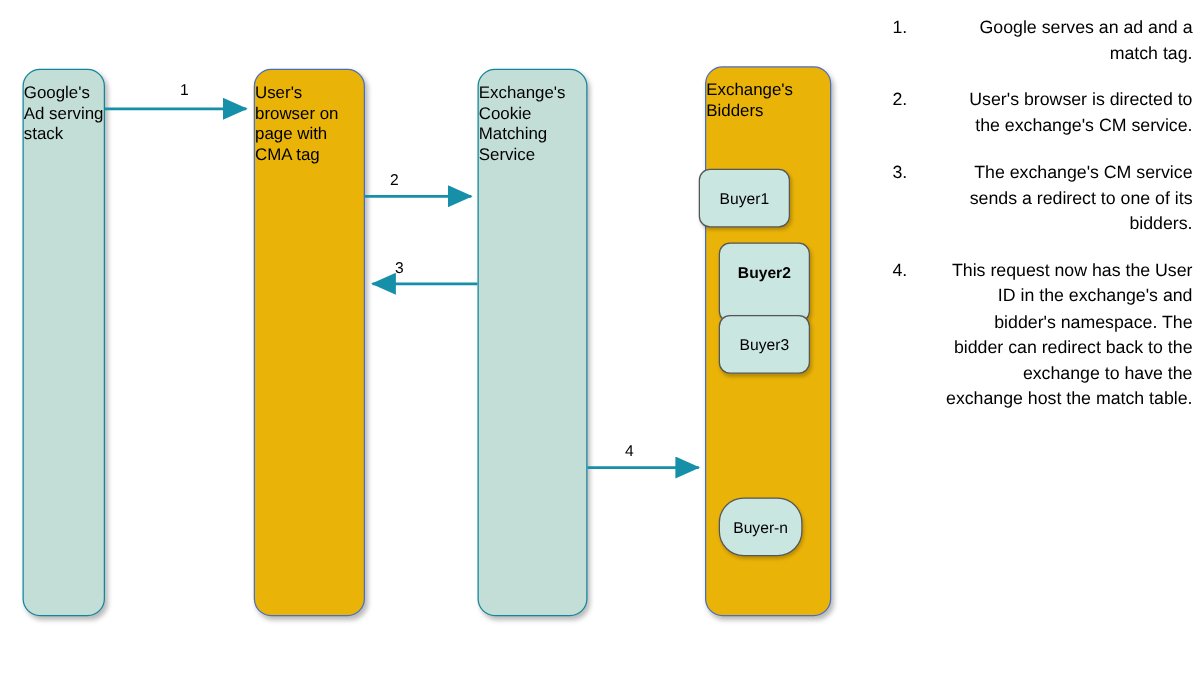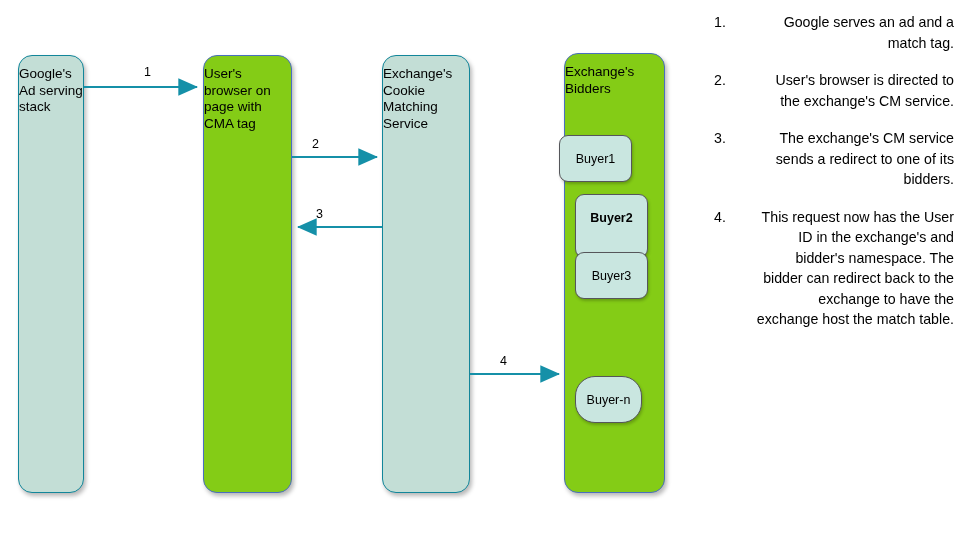--- a/index.html
+++ b/index.html
@@ -32,21 +32,21 @@
     line-height: 16.5px;
     color: #000000;
     padding-top: 10px;
     box-shadow: 2px 3px 4px rgba(0,0,0,0.28);
   }
   .node.green {
     background: #c3ded6;
     border: 1.2px solid #12869a;
   }
   .node.blue {
-    background: #84cc16;
+    background: #eab308;
     border: 1.2px solid #4a6fbe;
   }
   .node-label {
     display: block;
     white-space: pre-line;
   }
 
   
   .buyer {
     position: absolute;
@@ -137,21 +137,21 @@
 
   <div class="buyer" style="left:559px; top:135px; width:73px; height:47px;">
     <span>Buyer1</span>
   </div>
   <div class="buyer" style="left:575px; top:194px; width:73px; height:64px;font-weight:bold;">
     <span>Buyer2</span>
   </div>
   <div class="buyer" style="left:575px; top:252px; width:73px; height:47px;">
     <span>Buyer3</span>
   </div>
-  <div class="buyer" style="left:575px; top:376px; width:67px; height:47px;border-radius:20px;">
+  <div class="buyer" style="left:575px; top:398px; width:67px; height:47px;border-radius:20px;">
     <span>Buyer-n</span>
   </div>
 
   <svg class="arrow-svg" viewBox="0 0 960 540">
     <defs>
       <marker id="head-r" markerWidth="9" markerHeight="8" refX="8.5" refY="4" orient="auto" markerUnits="strokeWidth">
         <path d="M0,0 L9,4 L0,8 z" fill="#1590a8"></path>
       </marker>
       <marker id="head-l" markerWidth="9" markerHeight="8" refX="8.5" refY="4" orient="auto" markerUnits="strokeWidth">
         <path d="M0,0 L9,4 L0,8 z" fill="#1590a8"></path>

